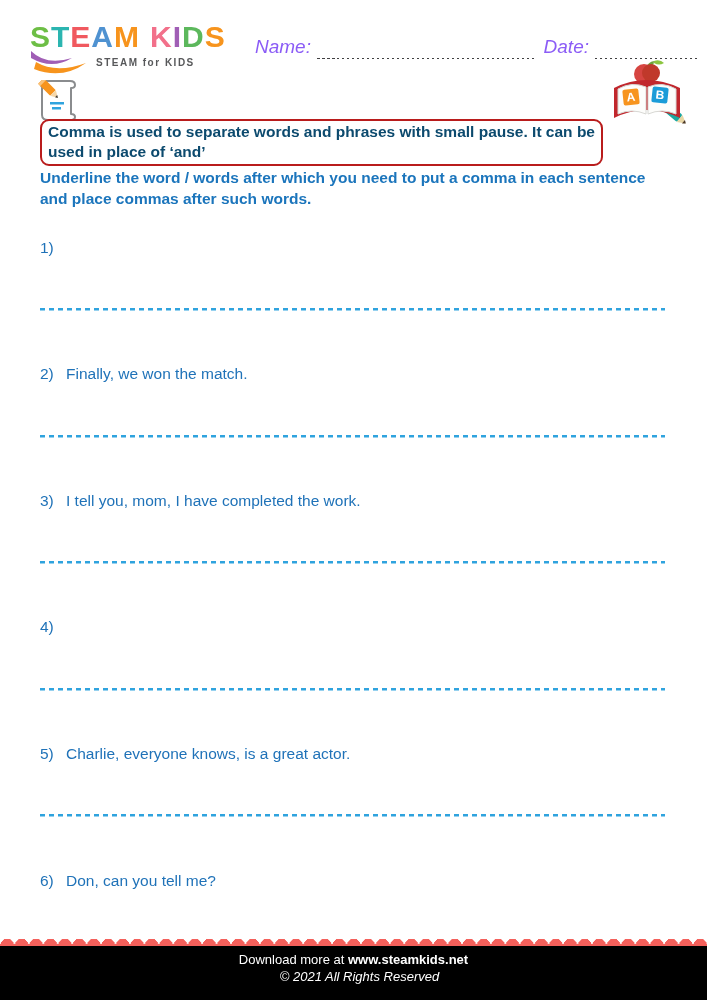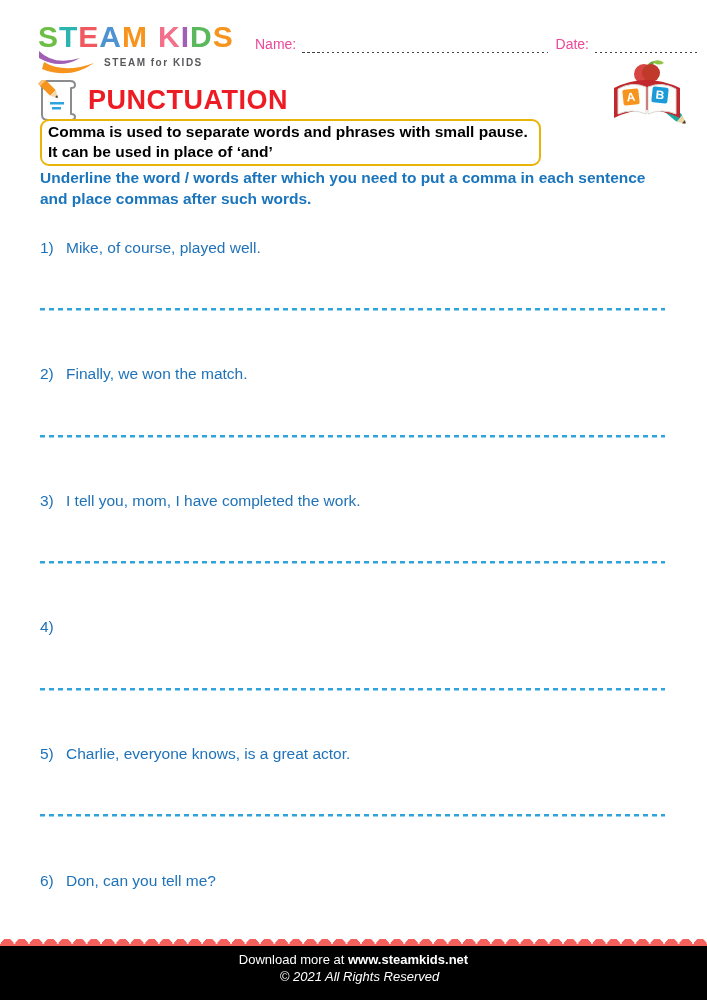--- a/index.html
+++ b/index.html
@@ -1,40 +1,40 @@
 <!DOCTYPE html>
 <html><head>
 <meta charset="utf-8">
 <style>
   * { margin:0; padding:0; box-sizing:border-box; }
   body { background:#ffffff; font-family:"Liberation Sans", sans-serif; }
   .page { position:relative; width:707px; height:1000px; background:#ffffff; overflow:hidden; margin:0 auto; }
 
   
-  .logo { position:absolute; left:38px; top:22px; }
+  .logo { position:absolute; left:30px; top:22px; }
   .logo-word { font-weight:900; font-size:30px; letter-spacing:1px; line-height:1; white-space:nowrap; }
   .logo-word .sp { display:inline-block; width:10px; }
   .logo-bottom { display:flex; align-items:flex-end; margin-top:-2px; }
   .logo-tagline { font-weight:bold; font-size:10px; color:#58595B; letter-spacing:1.5px; margin-left:4px; margin-bottom:6px; }
 
-  .name-date { position:absolute; left:255px; top:36px; width:445px; display:flex; align-items:flex-end; font-size:14px; color:#ec4899; }
+  .name-date { position:absolute; left:255px; top:36px; width:445px; display:flex; align-items:flex-end; font-size:19px; color:#8b5cf6;font-style:italic; }
   .nd-label { flex:0 0 auto; padding-bottom:1px; }
   .dotline { height:14px; background-image:repeating-linear-gradient(90deg,#414042 0 2.5px,transparent 2.5px 5px); background-size:100% 1.5px; background-repeat:no-repeat; background-position:0 100%; }
   .dot-name { flex:1 1 auto; margin:0 8px 0 6px; }
   .dot-date { flex:0 0 105px; margin-left:6px; }
 
   .corner-icon { position:absolute; left:606px; top:56px; width:84px; height:72px; }
 
   
   .title-row { position:absolute; left:36px; top:80px; display:flex; align-items:center; }
   .title-icon { width:44px; height:40px; margin-right:8px; }
   .page-title { font-size:27px; font-weight:800; color:#ED1C24; letter-spacing:0.5px; }
 
   
-  .definition-box { position:absolute; left:40px; top:119px; width:501px; border:2px solid #eab308; border-radius:9px; padding:1px 6px 2px 6px; font-size:15.5px; font-weight:bold; color:#000000; line-height:1.28; }
+  .definition-box { position:absolute; left:40px; top:119px; width:563px; border:2px solid #b91c1c; border-radius:9px; padding:1px 6px 2px 6px; font-size:15.5px; font-weight:bold; color:#0c4a6e; line-height:1.28; }
   .instruction { position:absolute; left:40px; top:168px; width:620px; font-size:15.5px; font-weight:bold; color:#1B75BC; line-height:1.35; }
 
   
   .question { position:absolute; left:40px; display:flex; font-size:15.5px; color:#1F72B8; line-height:1.3; }
   .q-num { flex:0 0 26px; }
   .answer-line { position:absolute; left:40px; width:625px; height:3px; background-image:repeating-linear-gradient(90deg,#2FA3DE 0 5px,transparent 5px 9px); background-size:100% 2.5px; background-repeat:no-repeat; background-position:0 50%; }
 
   .q0 { top:238px; } .l0 { top:308px; }
   .q1 { top:364px; } .l1 { top:435px; }
   .q2 { top:491px; } .l2 { top:561px; }
@@ -100,32 +100,30 @@
       <path d="M10 8 q-5 0 -5 -3.5 Q5 1 10 1 h24 q5 0 5 4 q0 3 -4 3 v26 q4 0 4 3 q0 3 -5 3 H12 q-6 0 -6 -5 V8 Z" fill="#ffffff" stroke="#8A8C8E" stroke-width="2" stroke-linejoin="round"></path>
       <rect x="14" y="22" width="14" height="2.5" fill="#2FA3DE"></rect>
       <rect x="16" y="27" width="9" height="2.5" fill="#2FA3DE"></rect>
       <g transform="rotate(45 12 8)">
         <rect x="2" y="4" width="17" height="8" rx="1" fill="#F7941D"></rect>
         <rect x="2" y="4" width="3" height="8" fill="#F9C27A"></rect>
         <polygon points="19,4 26,8 19,12" fill="#F5D7A9"></polygon>
         <polygon points="23.5,6.5 26,8 23.5,9.5" fill="#3A3A3A"></polygon>
       </g>
     </svg>
-    <h1 class="page-title">PUNCTUATION</h1>
   </div>
 
   <div class="definition-box">
     <span>Comma is used to separate words and phrases with small pause. It can be used in place of ‘and’</span>
   </div>
 
   <div class="instruction">Underline the word / words after which you need to put a comma in each sentence and place commas after such words.</div>
 
   <div class="question q0">
     <span class="q-num">1)</span>
-    <span>Mike, of course, played well.</span>
   </div>
   <div class="answer-line l0"></div>
 
   <div class="question q1">
     <span class="q-num">2)</span>
     <span>Finally, we won the match.</span>
   </div>
   <div class="answer-line l1"></div>
 
   <div class="question q2">

